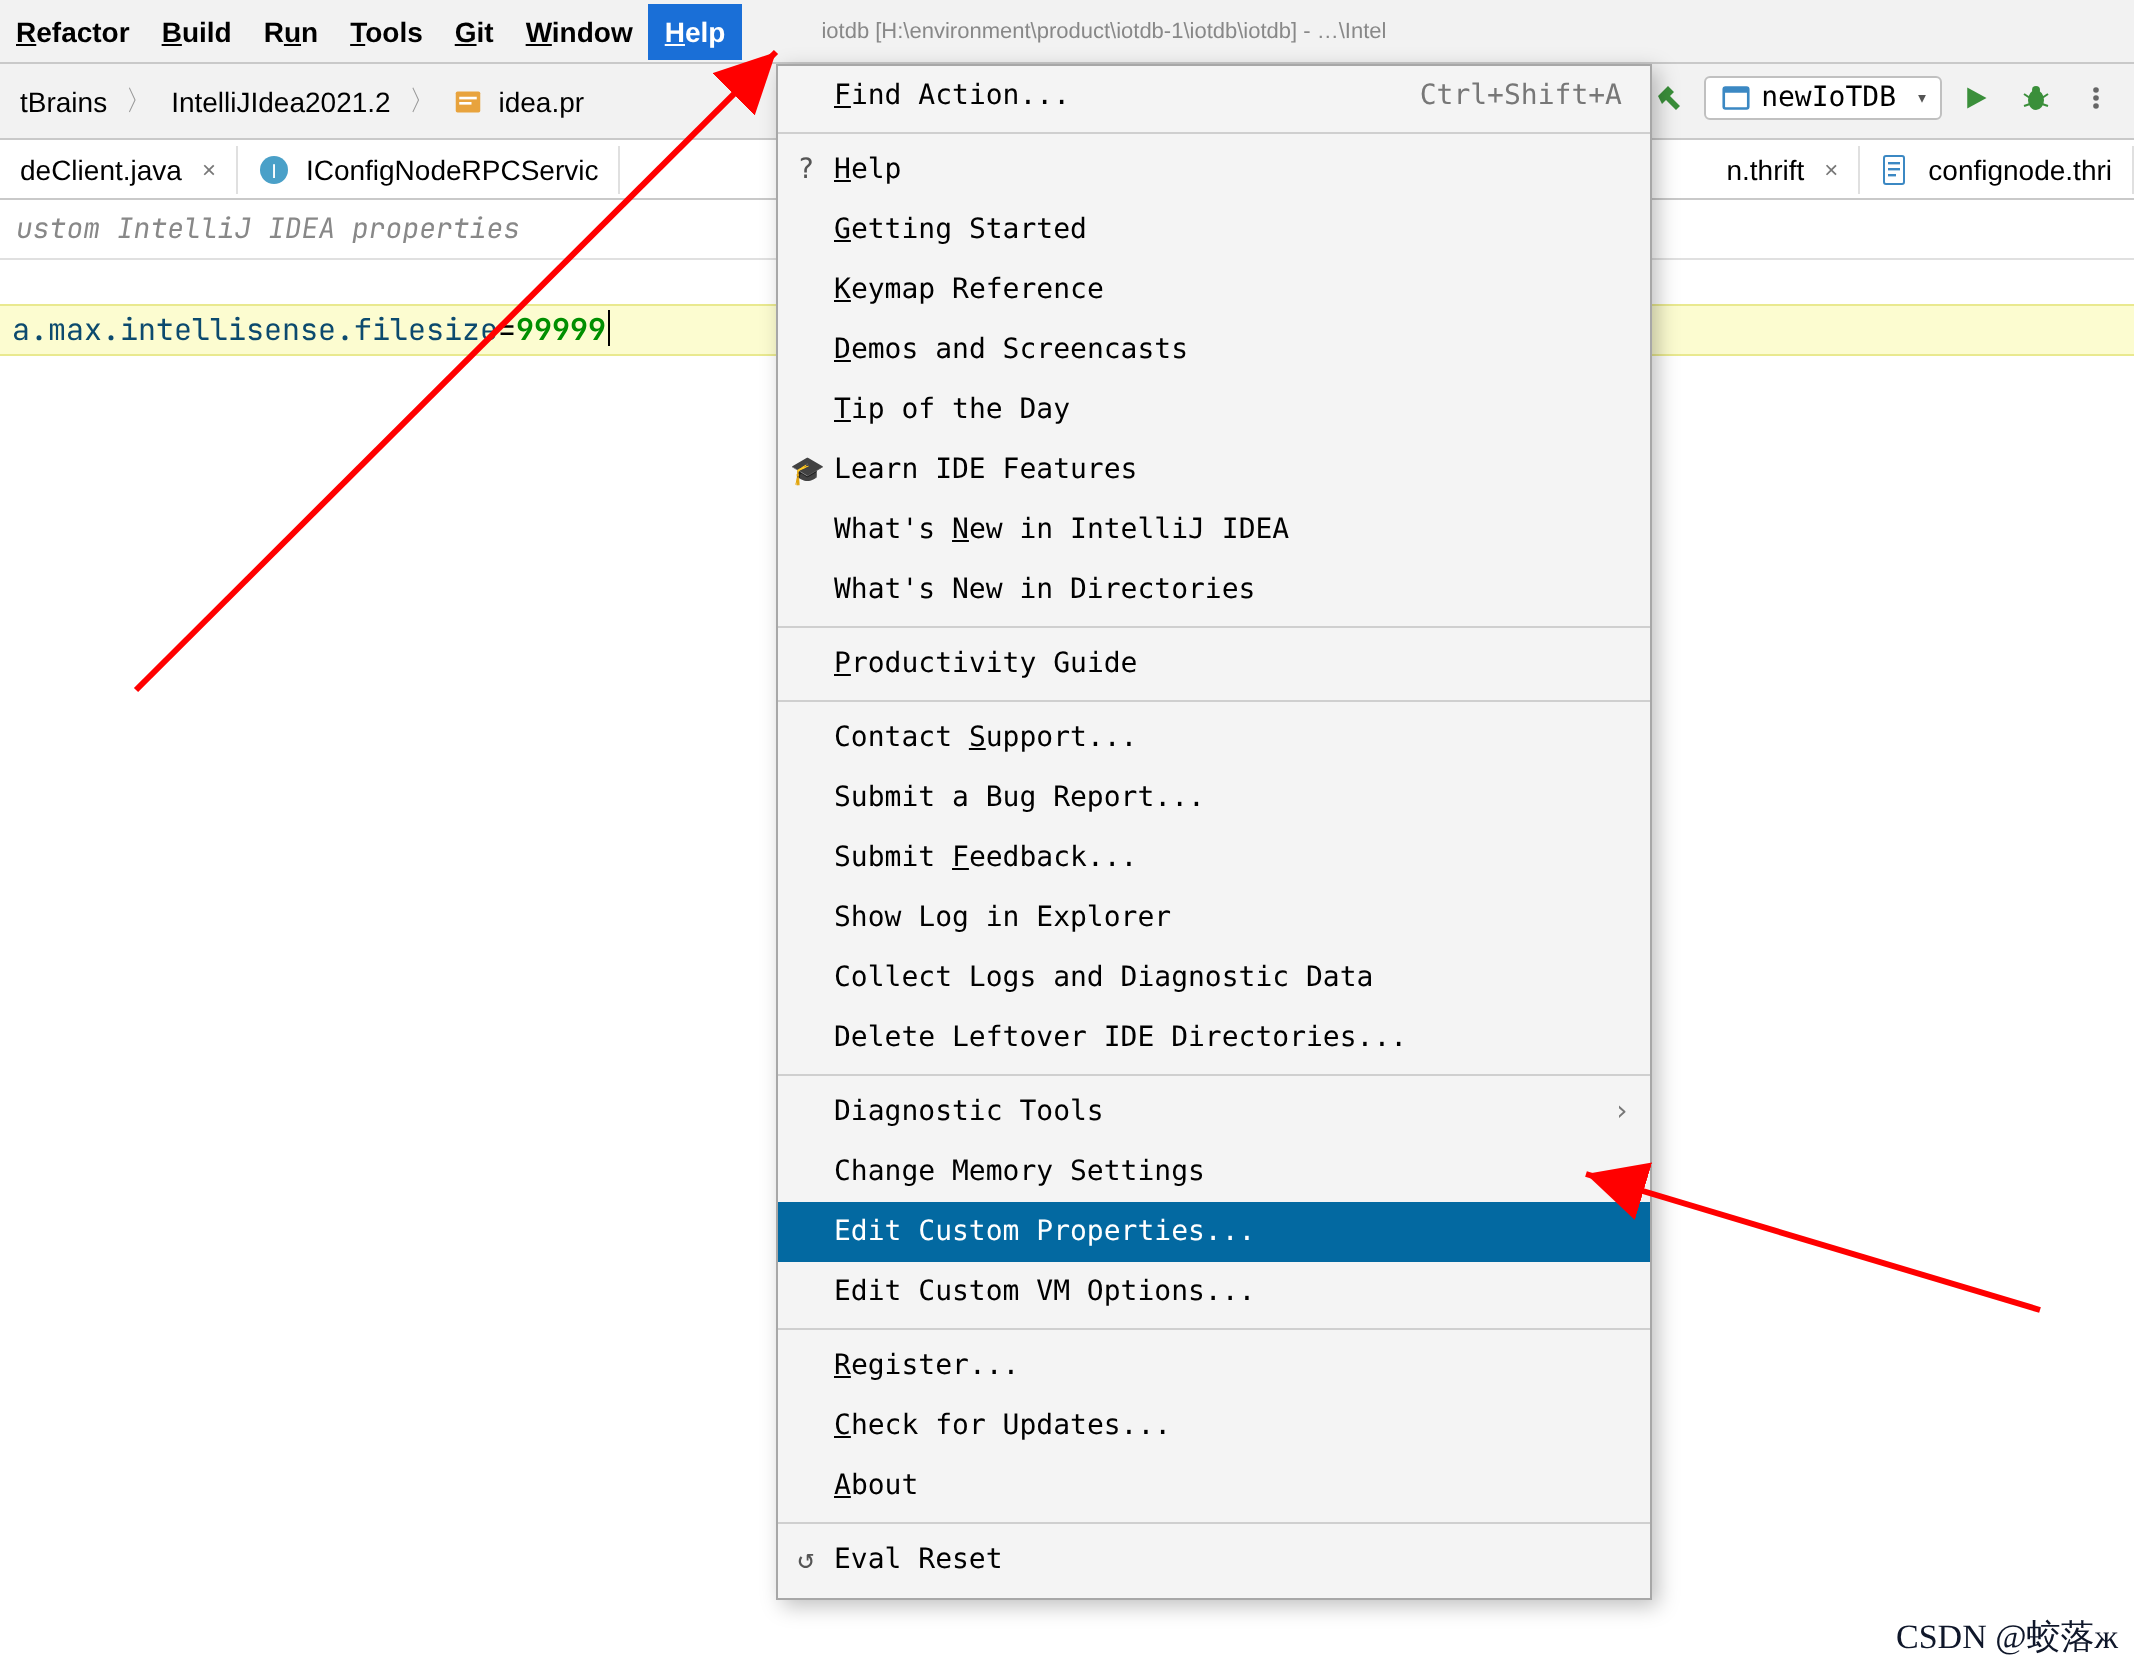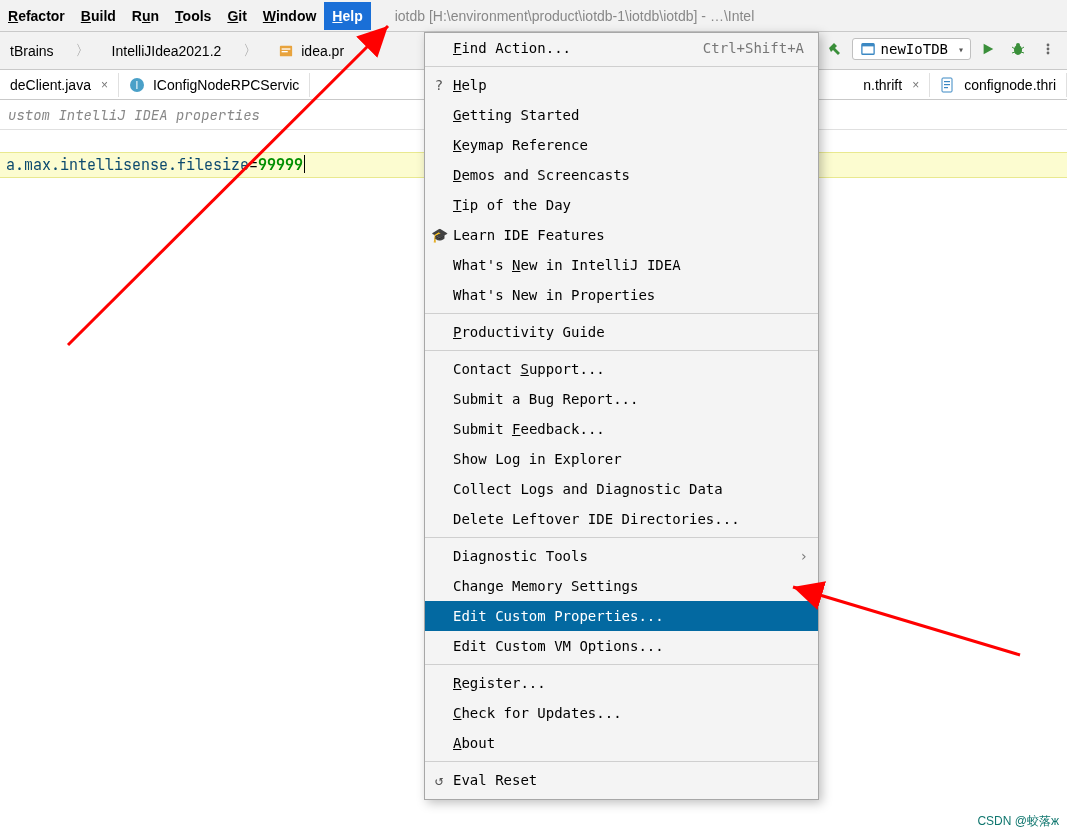--- a/index.html
+++ b/index.html
@@ -27,38 +27,38 @@
   .menubar .menu-item {
     padding: 6px 8px;
     font-size: 14px;
     color: #000;
     white-space: nowrap;
     font-weight: bold;
   }
   .menubar .menu-item.active { background: #1a6fd7; color: #fff; }
   .menubar .menu-item .u { text-decoration: underline; }
   .menubar .title {
-    margin-left: 24px;
+    margin-left: 40px;
     color: #888;
-    font-size: 14px;
+    font-size: 11px;
     white-space: nowrap;
   }
 
   
   .toolbar-row {
     display: flex;
     align-items: center;
     height: 38px;
     background: #f2f2f2;
     border-bottom: 1px solid #c9c9c9;
     padding: 0 6px;
     font-family: sans-serif;
     font-size: 14px;
   }
-  .breadcrumb { display: flex; align-items: center; gap: 16px; color: #000; }
+  .breadcrumb { display: flex; align-items: center; gap: 3px; color: #000; }
   .breadcrumb .crumb { padding: 2px 4px; white-space: nowrap; }
   .breadcrumb .sep { color: #999; padding: 0 2px; }
   .crumb-icon {
     display: inline-block; width: 14px; height: 14px; margin-right: 4px; vertical-align: -2px;
   }
   .toolbar-right {
     display: flex; align-items: center; gap: 4px;
     position: absolute; right: 6px; top: 36px;
   }
   .toolbar-right .btn {
@@ -108,49 +108,48 @@
   .code-eq { color: #000; }
   .code-val { color: #008f00; font-weight: 600; }
   .caret {
     display: inline-block; width: 1px; height: 18px; background: #000; vertical-align: -3px; margin-left: 1px;
   }
 
   
   .dropdown {
     position: absolute;
     left: 388px; top: 32px;
-    width: 395px;
+    width: 438px;
     background: #f4f4f4;
     border: 1px solid #a7a7a7;
     box-shadow: 3px 3px 10px rgba(0,0,0,.25);
     font-family: "Consolas", monospace;
     font-size: 14px;
     z-index: 10;
     padding-bottom: 4px;
-    margin-left: 36px;
   }
   .dd-item {
     display: flex; align-items: center;
     height: 30px; padding: 0 14px 0 28px;
     position: relative; white-space: nowrap;
     color: #000;
   }
   .dd-item .u { text-decoration: underline; }
   .dd-item.selected { background: #0369a1; color: #fff; }
   .dd-item .shortcut { margin-left: auto; color: #777; }
   .dd-item .arrow { position: absolute; right: 10px; color: #777; }
   .dd-item .lead-icon { position: absolute; left: 6px; width: 16px; text-align: center; color: #555; }
   .dd-sep { height: 1px; background: #cfcfcf; margin: 3px 0; }
 
   
   .annot { position: absolute; left: 0; top: 0; pointer-events: none; z-index: 20; }
 
   
   .watermark {
-    position: absolute; right: 8px; bottom: 6px; color: #0f766e; font-size: 12px; font-family: Liberation Sans, sans-serif;
+    position: absolute; right: 8px; bottom: 6px; color: #0f172a; font-size: 17px; font-family: Liberation Serif, serif;
   }
 </style>
 </head>
 <body>
 
 <div class="menubar">
   <div class="menu-item"><span class="u">R</span>efactor</div>
   <div class="menu-item"><span class="u">B</span>uild</div>
   <div class="menu-item">R<span class="u">u</span>n</div>
   <div class="menu-item"><span class="u">T</span>ools</div>
@@ -273,21 +272,21 @@
       <span><span class="u">T</span>ip of the Day</span>
     </div>
     <div class="dd-item">
       <span class="lead-icon">🎓</span>
       <span>Learn IDE Features</span>
     </div>
     <div class="dd-item">
       <span>What's <span class="u">N</span>ew in IntelliJ IDEA</span>
     </div>
     <div class="dd-item">
-      <span>What's New in Properties</span>
+      <span>What's New in Directories</span>
     </div>
     <div class="dd-sep"></div>
     <div class="dd-item">
       <span><span class="u">P</span>roductivity Guide</span>
     </div>
     <div class="dd-sep"></div>
     <div class="dd-item">
       <span>Contact <span class="u">S</span>upport...</span>
     </div>
     <div class="dd-item">

